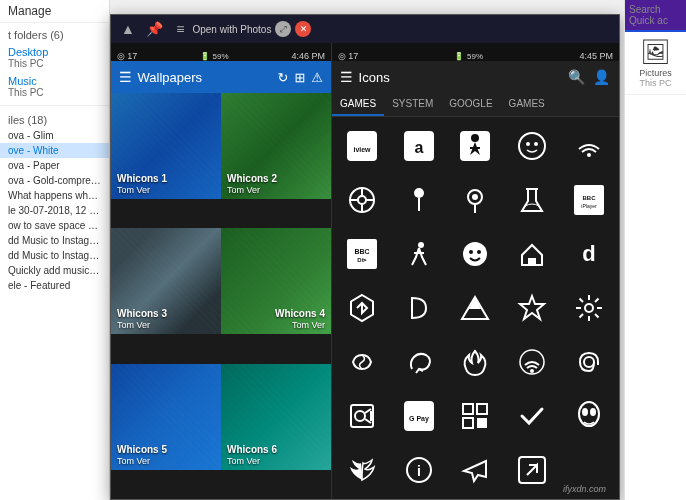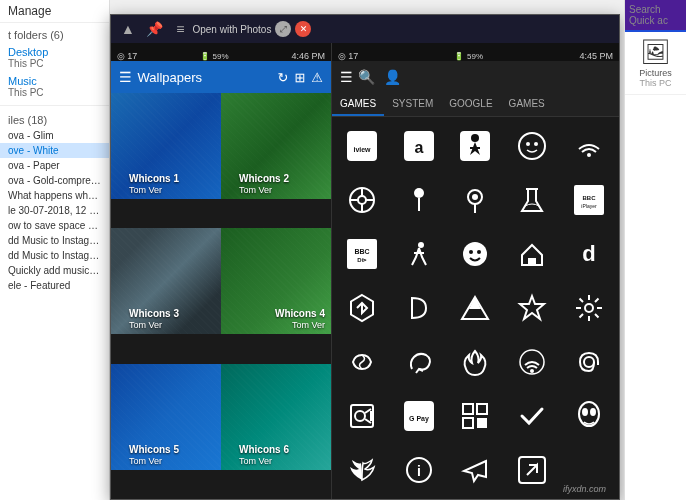--- a/index.html
+++ b/index.html
@@ -178,21 +178,21 @@
       overflow: hidden;
     }
     .wallpaper-cell {
       position: relative;
       overflow: hidden;
       height: 106px;
     }
     .wallpaper-label {
       position: absolute;
       bottom: 0;
-      left: 12px;
+      left: 0;
       right: 0;
       padding: 4px 6px;
       color: #fff;
       font-size: 10px;
       font-weight: 600;
       text-shadow: 0 1px 2px rgba(0,0,0,0.8);
     }
     .wallpaper-label-sub {
       font-size: 9px;
       font-weight: 400;
@@ -428,20 +428,21 @@
     </div>
 
     <div class="icons-panel">
       <div class="phone-status-bar">
         <span style="font-size:9px;color:#ccc;">◎ 17</span>
         <span style="font-size:8px;color:#ccc;margin-left:auto;">🔋 59%</span>
         <span class="status-time">4:45 PM</span>
       </div>
       <div class="icons-panel-header">
         <span class="panel-header-menu">☰</span>
+        <span class="icons-panel-title">Icons</span>
         <div class="icons-panel-actions">
           <span class="icons-panel-action">🔍</span>
           <span class="icons-panel-action">👤</span>
         </div>
       </div>
       <div class="icons-tabs">
         <div class="icons-tab active">GAMES</div>
         <div class="icons-tab">SYSTEM</div>
         <div class="icons-tab">GOOGLE</div>
         <div class="icons-tab">GAMES</div>

